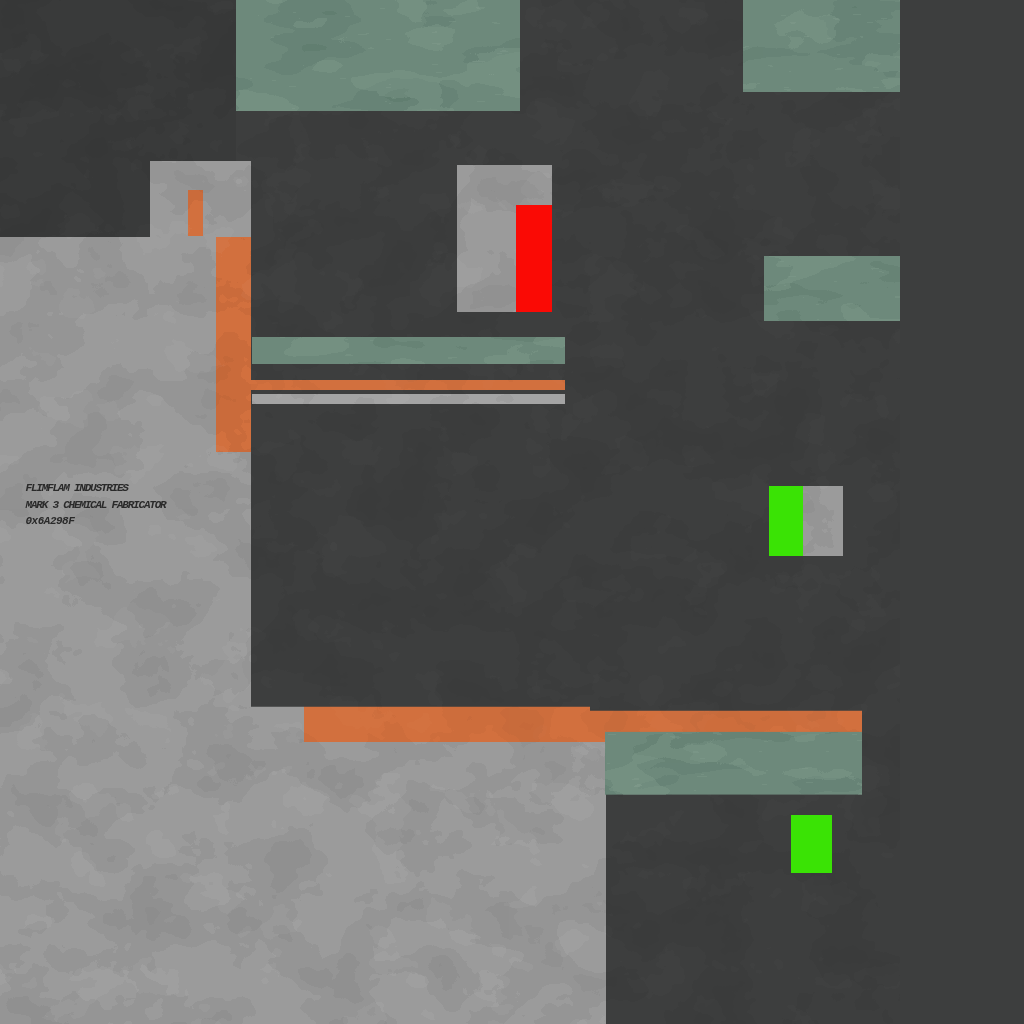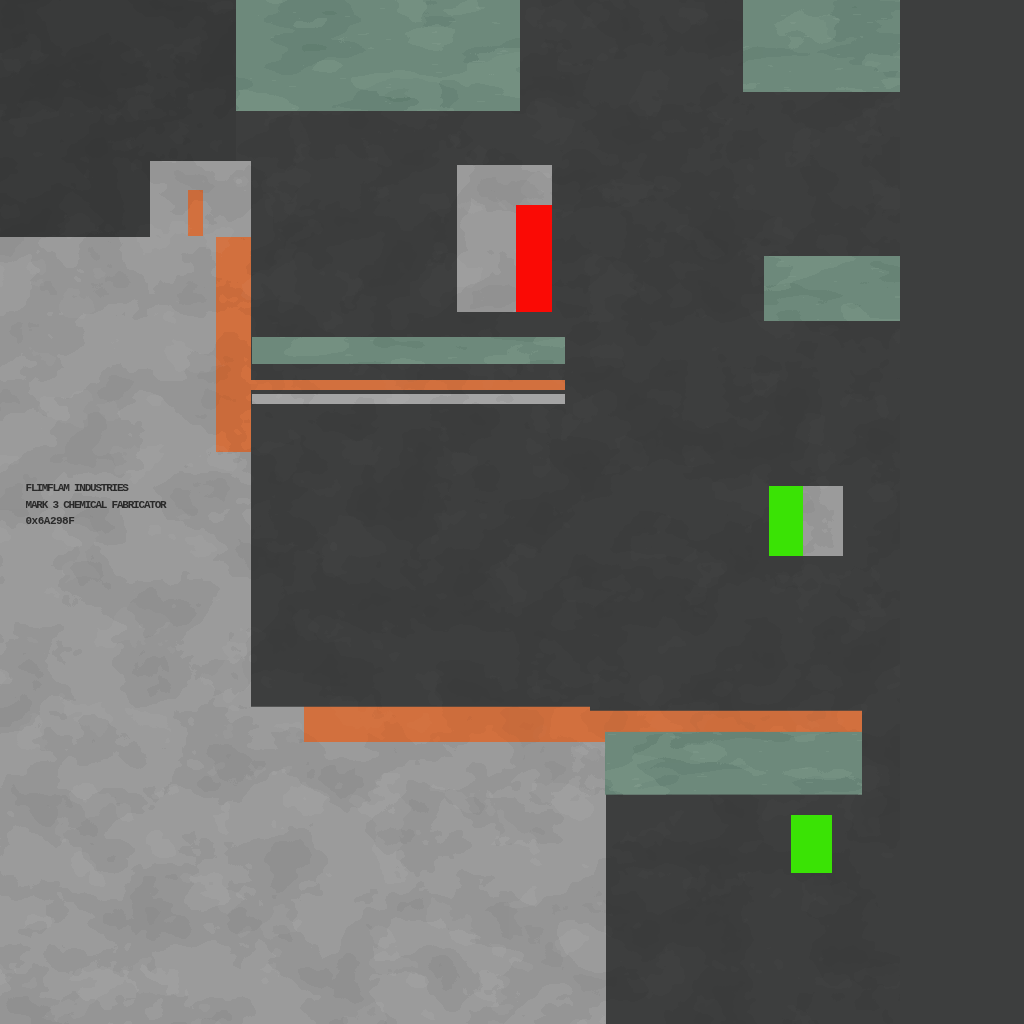--- a/index.html
+++ b/index.html
@@ -1,16 +1,16 @@
 <!DOCTYPE html>
 <html><head>
 <meta charset="utf-8">
 <style>
   html,body{margin:0;padding:0;background:#3d3e3e;}
-  #stage{position:relative;width:900px;height:1024px;overflow:hidden;}
+  #stage{position:relative;width:900px;height:1024px;overflow:hidden;font-style:italic;}
   svg{display:block;}
   text{font-family:"Liberation Mono", monospace;font-weight:bold;fill:#2a2a2a;}
 </style>
 </head>
 <body>
 <div id="stage">
 <svg width="1024" height="1024" viewBox="0 0 1024 1024">
 <defs>
   <filter id="blotch" x="0" y="0" width="1024" height="1024" filterUnits="userSpaceOnUse" primitiveUnits="userSpaceOnUse" color-interpolation-filters="sRGB">
     <feTurbulence type="fractalNoise" baseFrequency="0.016 0.019" numOctaves="4" seed="11" result="t"></feTurbulence>

